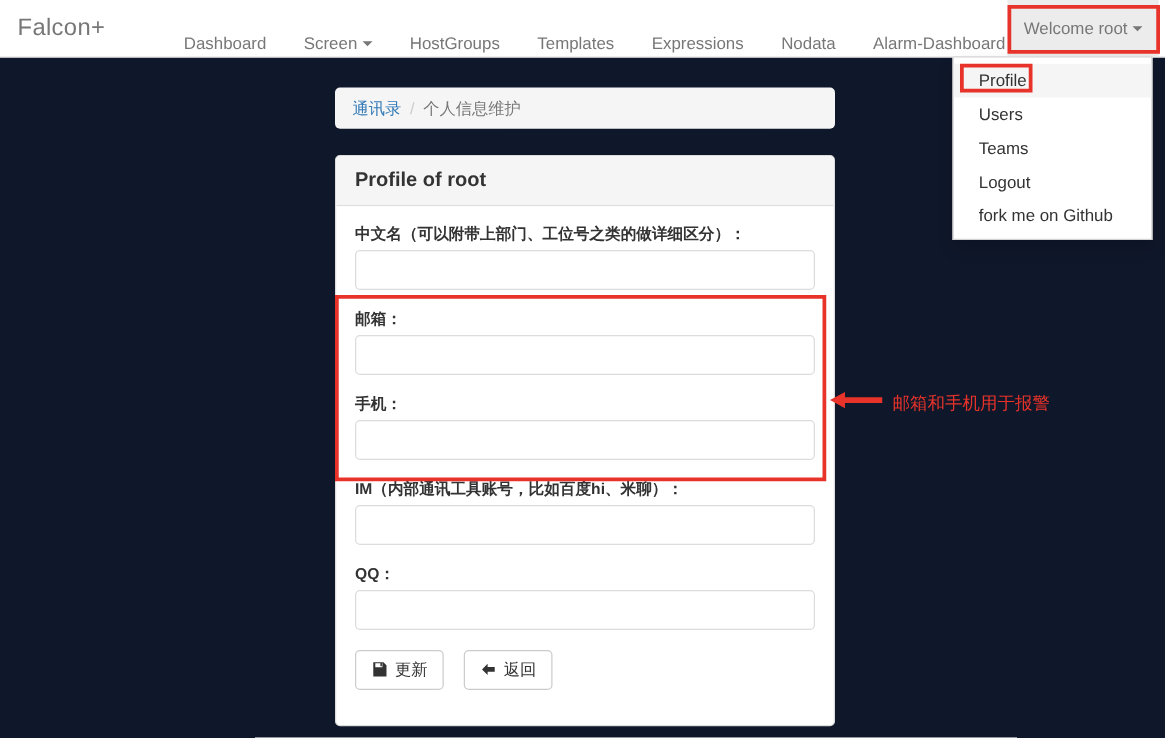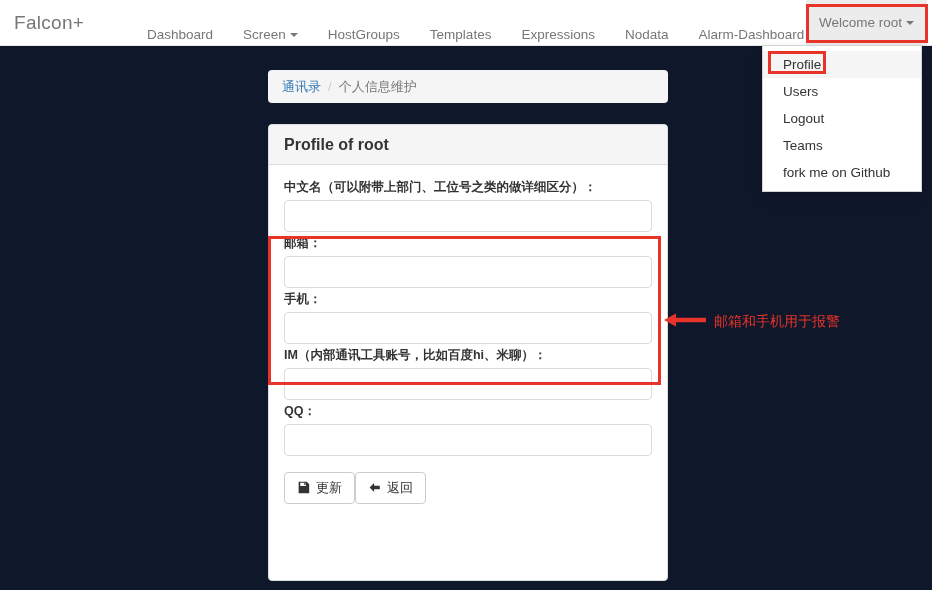--- a/index.html
+++ b/index.html
@@ -85,34 +85,34 @@
   }
   .panel-heading {
     height: 40px; background: #f5f5f5;
     border-bottom: 1px solid #dddddd;
     border-radius: 3px 3px 0 0;
     display: flex; align-items: center; padding: 0 15px;
   }
   .panel-title { font-size: 16px; color: #333333; font-weight: 700; }
   .panel-body { padding: 14px 15px 15px 15px; }
 
-  .form-group { margin-bottom: 3px; }
+  .form-group { margin-bottom: 15px; }
   .form-label {
     display: block; font-size: 12.5px; color: #333333;
     font-weight: bold; margin-bottom: 5px; line-height: 16px;
   }
   .form-control {
     display: block; width: 100%; height: 32px;
     padding: 6px 10px; font-size: 13px; color: #555555;
     background: #ffffff; border: 1px solid #dcdcdc;
     border-radius: 4px; outline: none;
     font-family: "Liberation Sans", "DejaVu Sans", sans-serif;
   }
 
-  .btn-row { margin-top: 16px; display: flex; gap: 0; }
+  .btn-row { margin-top: 16px; display: flex; gap: 16px; }
   .btn {
     display: inline-flex; align-items: center; gap: 6px;
     padding: 6px 12px; font-size: 13px; color: #333333;
     background: #ffffff; border: 1px solid #cccccc;
     border-radius: 4px; cursor: pointer; line-height: 18px;
     font-family: "Liberation Sans", "DejaVu Sans", sans-serif;
   }
   .btn .gly { font-size: 12px; line-height: 1; }
 
   
@@ -175,24 +175,24 @@
       </a>
 
       <div class="dropdown-menu">
         <a class="dropdown-item active-hover" href="#">
           <span>Profile</span>
         </a>
         <a class="dropdown-item" href="#">
           <span>Users</span>
         </a>
         <a class="dropdown-item" href="#">
+          <span>Teams</span>
+        </a>
+        <a class="dropdown-item" href="#">
           <span>Logout</span>
-        </a>
-        <a class="dropdown-item" href="#">
-          <span>Teams</span>
         </a>
         <a class="dropdown-item" href="#">
           <span>fork me on Github</span>
         </a>
       </div>
     </div>
   </div>
 
   <div class="breadcrumb">
     <a class="bc-link" href="#">通讯录</a>

